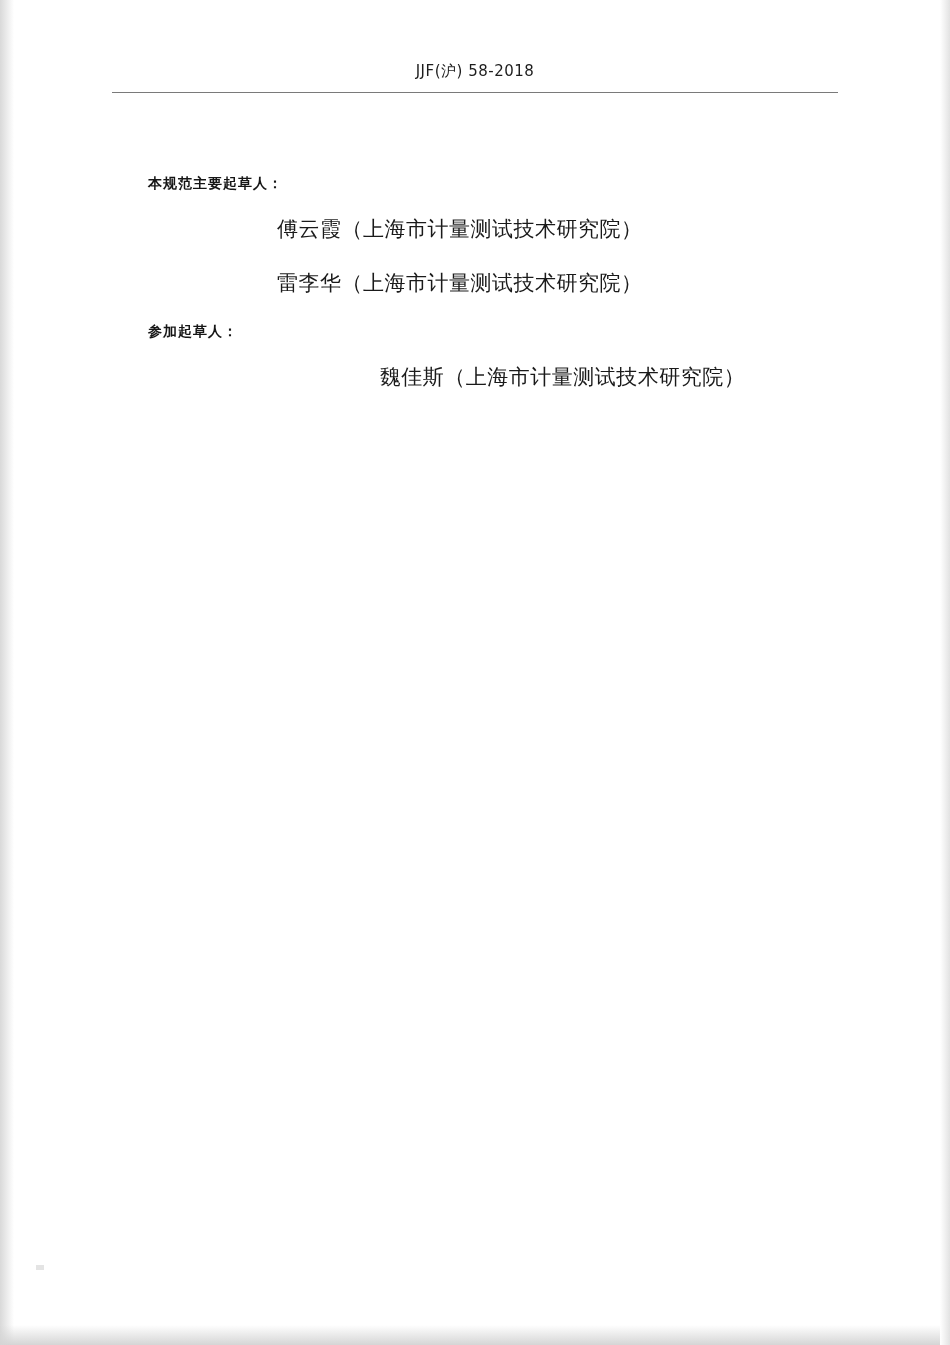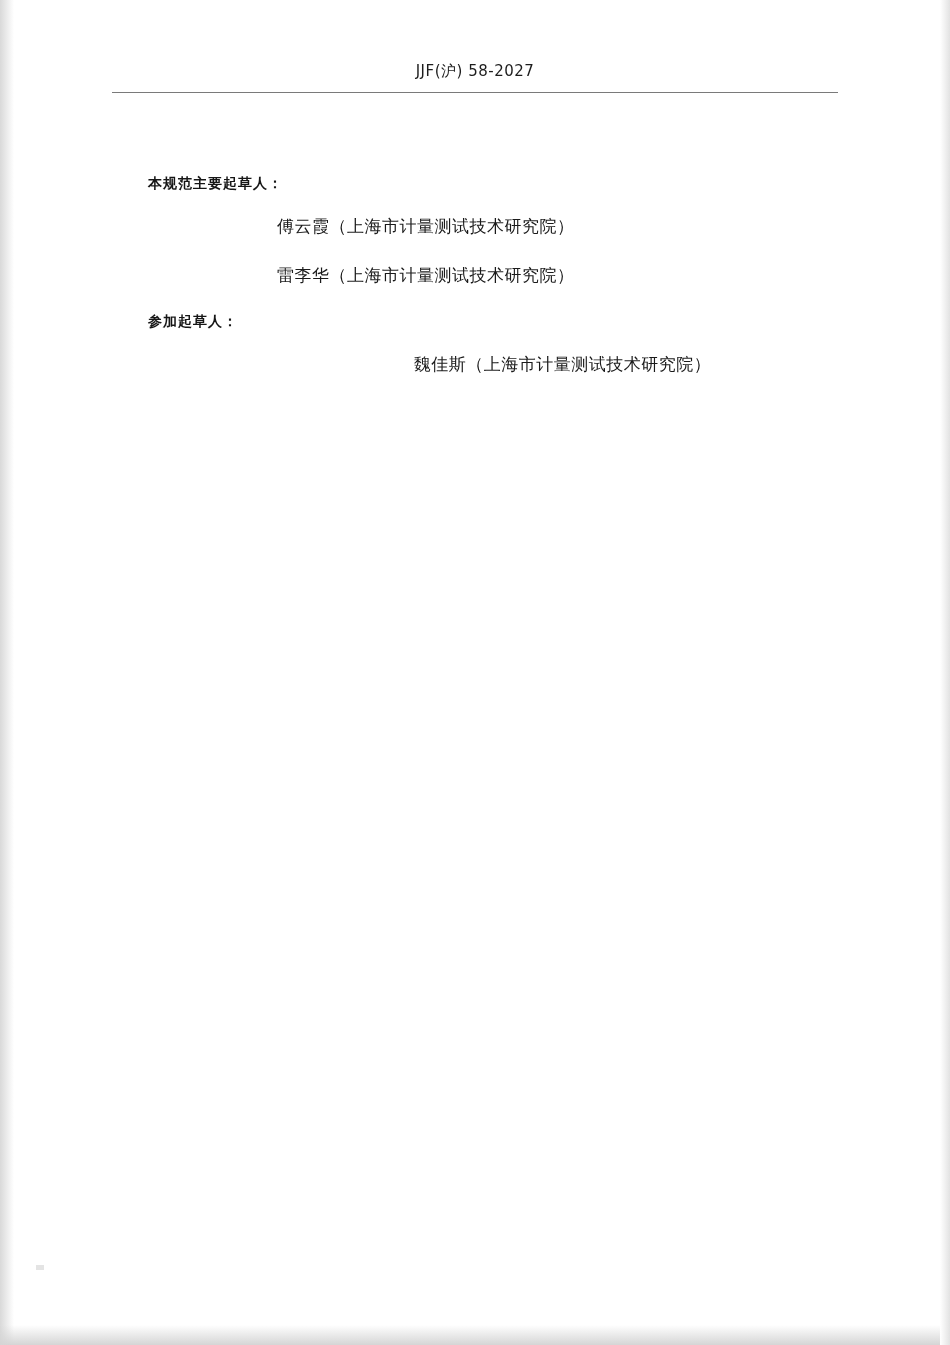--- a/index.html
+++ b/index.html
@@ -67,21 +67,21 @@
     font-size: 14px;
     color: #161616;
     letter-spacing: 1px;
     margin: 0 0 22px 0;
   }
   .section-title.second {
     margin-top: 24px;
   }
   .name-line {
     font-family: "DejaVu Serif", serif;
-    font-size: 17px;
+    font-size: 21px;
     color: #1a1a1a;
     margin: 0 0 26px 0;
     padding-left: 129px;
     letter-spacing: 0.5px;
     white-space: nowrap;
   }
   .name-line:last-child {
     margin-bottom: 0;
     text-align: center;
   }
@@ -99,21 +99,21 @@
     background: #c9c9c9;
     pointer-events: none;
   }
 </style>
 </head>
 <body>
 
 <div class="page">
 
   <div class="header">
-    <span class="header-text">JJF(沪) 58-2027</span>
+    <span class="header-text">JJF(沪) 58-2018</span>
   </div>
   <div class="header-rule"></div>
 
   <div class="content">
 
     <p class="section-title">本规范主要起草人：</p>
 
     <p class="name-line">傅云霞（上海市计量测试技术研究院）</p>
     <p class="name-line">雷李华（上海市计量测试技术研究院）</p>
 

